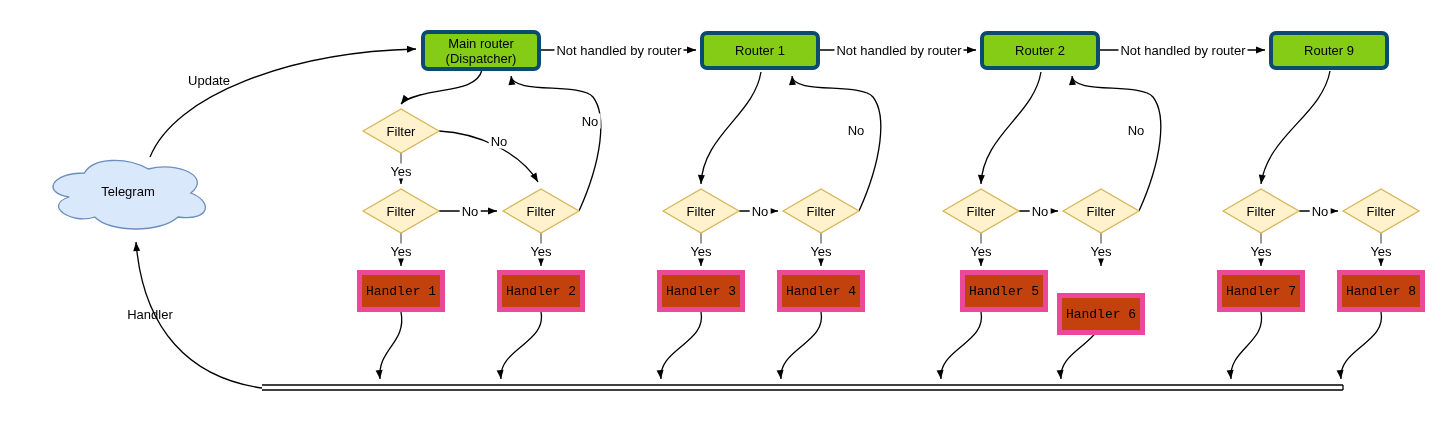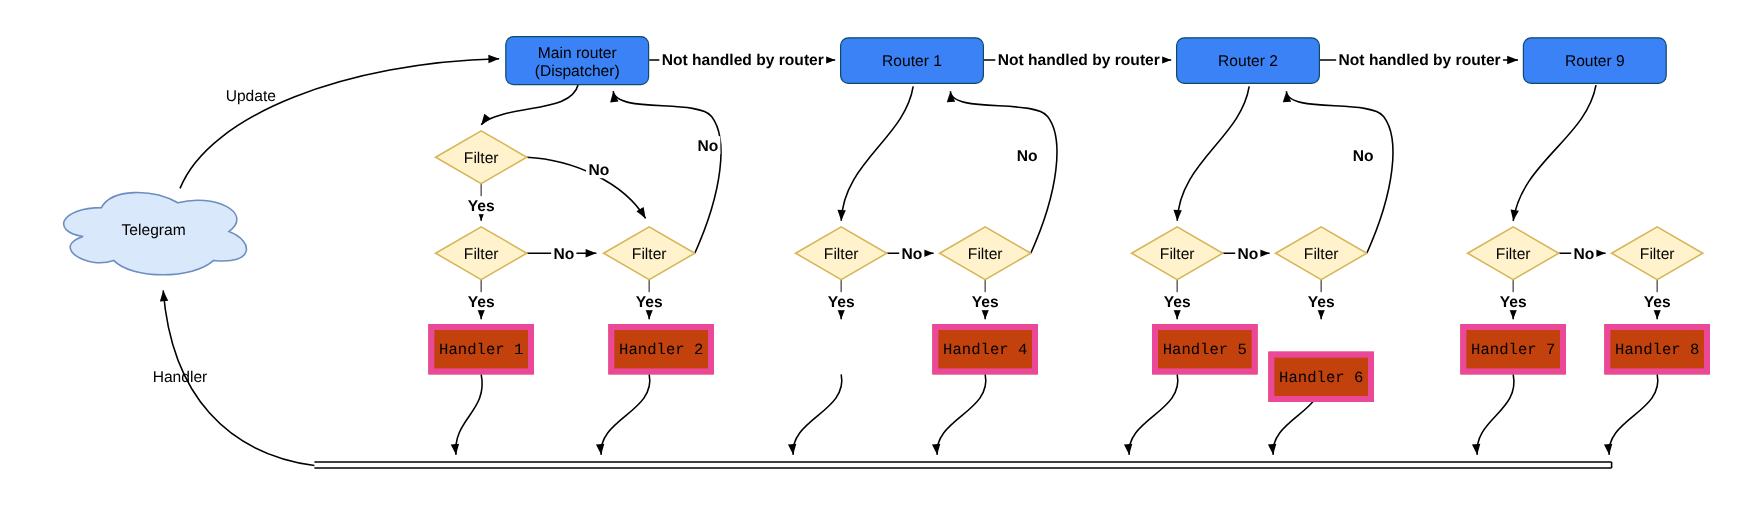--- a/index.html
+++ b/index.html
@@ -2,25 +2,25 @@
 <html><head>
 <meta charset="utf-8">
 <style>
   html,body{margin:0;padding:0;background:#ffffff;}
   #canvas{position:relative;width:1451px;height:423px;background:#ffffff;overflow:hidden;
           font-family:"Liberation Sans", sans-serif;color:#000;}
   #wires{position:absolute;left:0;top:0;z-index:1;}
   .node{position:absolute;box-sizing:border-box;display:flex;flex-direction:column;
         align-items:center;justify-content:center;text-align:center;
         font-size:13px;line-height:15px;z-index:2;}
-  .router{background:#3b82f6;border:1px solid #0c4a6e;border-radius:7px;}
+  .router{background:#84cc16;border:4px solid #0c4a6e;border-radius:7px;}
   .handler{background:#c2410c;border:5px solid #ec4899;font-family:Liberation Mono, monospace;}
   .lbl{position:absolute;transform:translate(-50%,-50%);font-size:13px;line-height:15px;
        white-space:nowrap;z-index:3;}
-  .edge-lbl{background:#ffffff;padding:0 2px;font-weight:bold;}
+  .edge-lbl{background:#ffffff;padding:0 2px;}
 </style>
 </head>
 <body>
 
 <div id="canvas">
 
   <svg id="wires" width="1451" height="423" viewBox="0 0 1451 423">
     <defs>
       <marker id="arr" viewBox="0 0 12 10" refX="10.5" refY="5" markerWidth="12" markerHeight="10" orient="auto" markerUnits="userSpaceOnUse">
         <path d="M1.5,1.5 L10.5,5 L1.5,8.5 Z" fill="#000"></path>
@@ -115,22 +115,25 @@
   <div class="node router" style="left:980px;top:31px;width:120px;height:39px;justify-content:center;">
     <span>Router 2</span>
   </div>
   <div class="node router" style="left:1269px;top:31px;width:120px;height:39px;">
     <span>Router 9</span>
   </div>
 
   <div class="node handler" style="left:357px;top:270px;width:88px;height:42px;">
     <span>Handler 1</span>
     </div>
-  <div class="node handler" style="left:497px;top:270px;width:88px;height:42px;margin-left:10px;">
+  <div class="node handler" style="left:497px;top:270px;width:88px;height:42px;">
     <span>Handler 2</span>
+    </div>
+  <div class="node handler" style="left:657px;top:270px;width:88px;height:42px;">
+    <span>Handler 3</span>
     </div>
   <div class="node handler" style="left:777px;top:270px;width:88px;height:42px;">
     <span>Handler 4</span>
     </div>
   <div class="node handler" style="left:937px;top:270px;width:88px;height:42px;margin-left:23px;">
     <span>Handler 5</span>
     </div>
   <div class="node handler" style="left:1057px;top:270px;width:88px;height:42px;margin-top:23px;">
     <span>Handler 6</span>
     </div>

